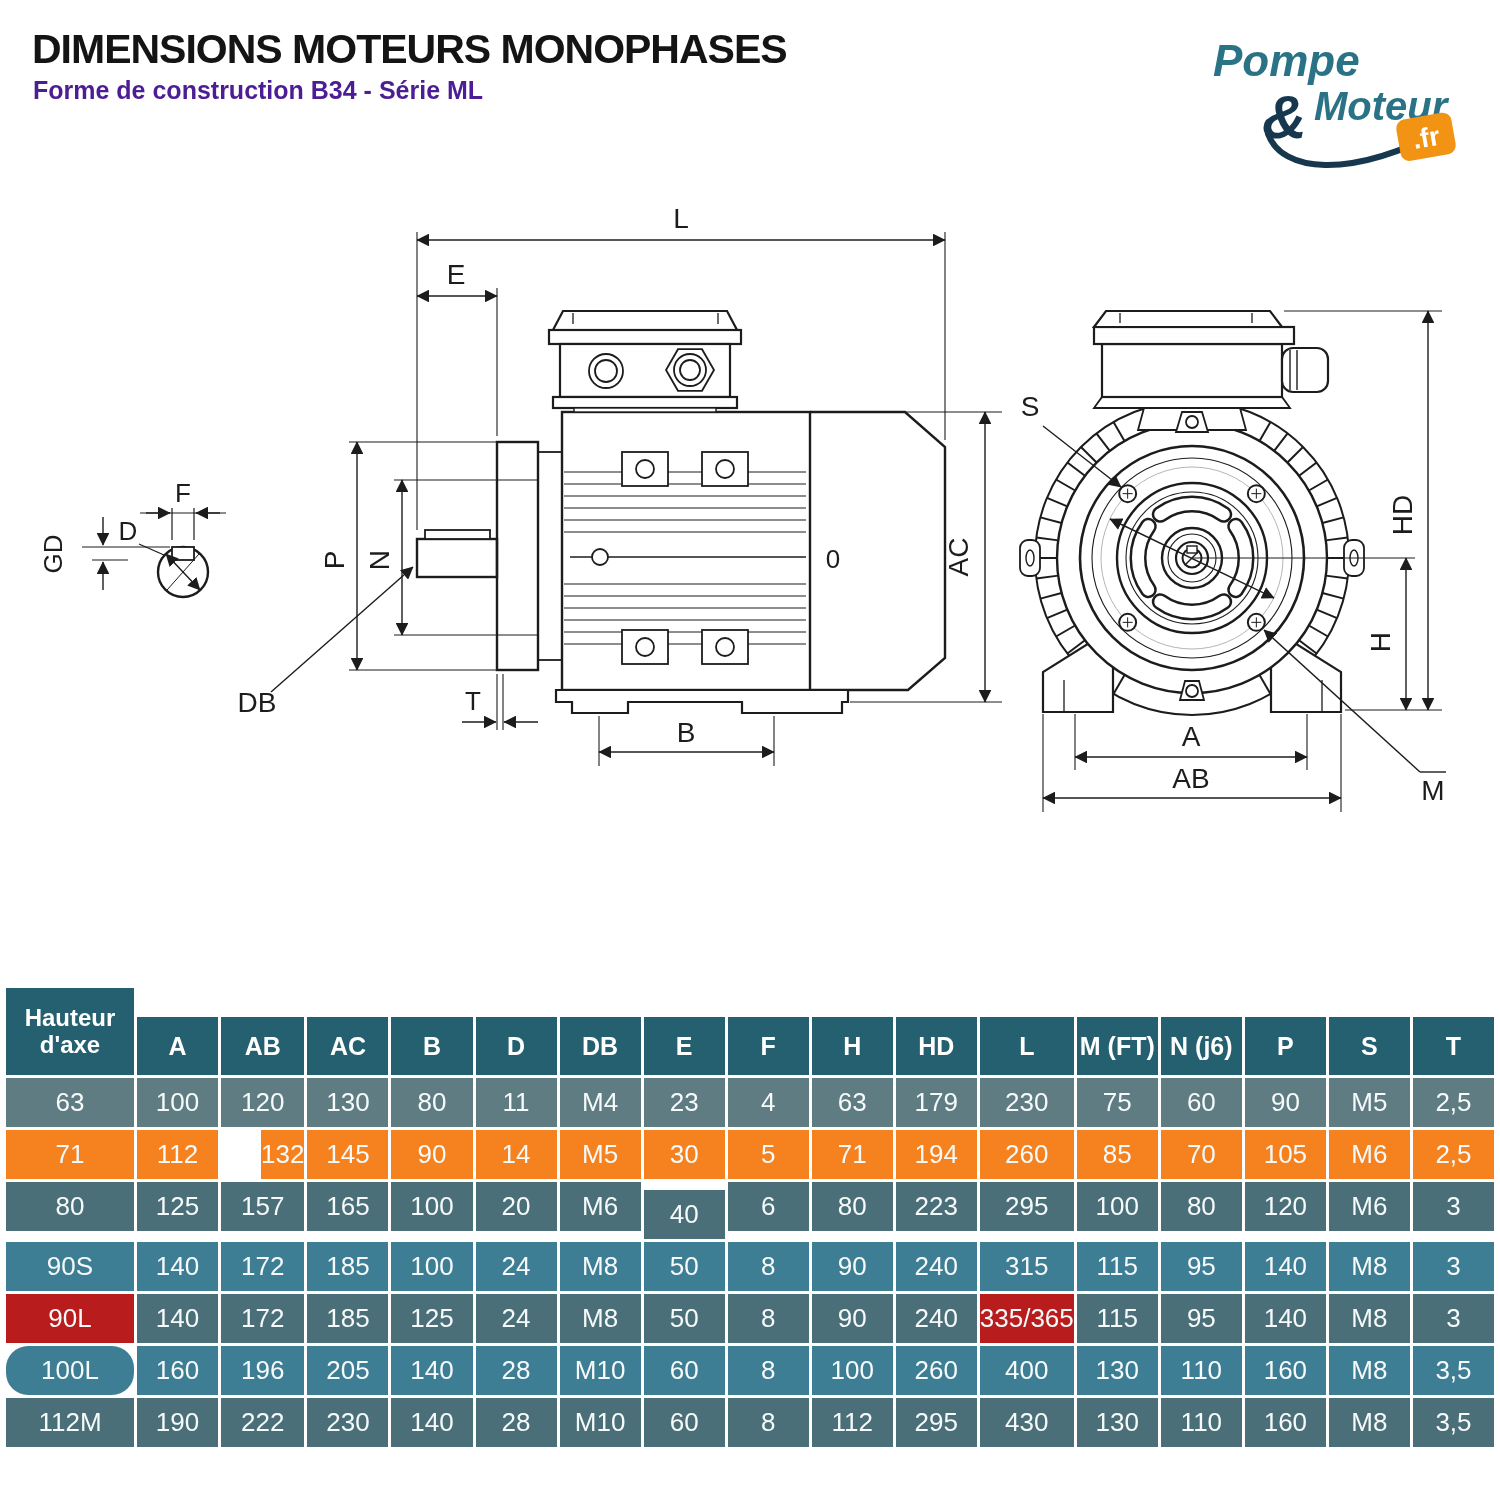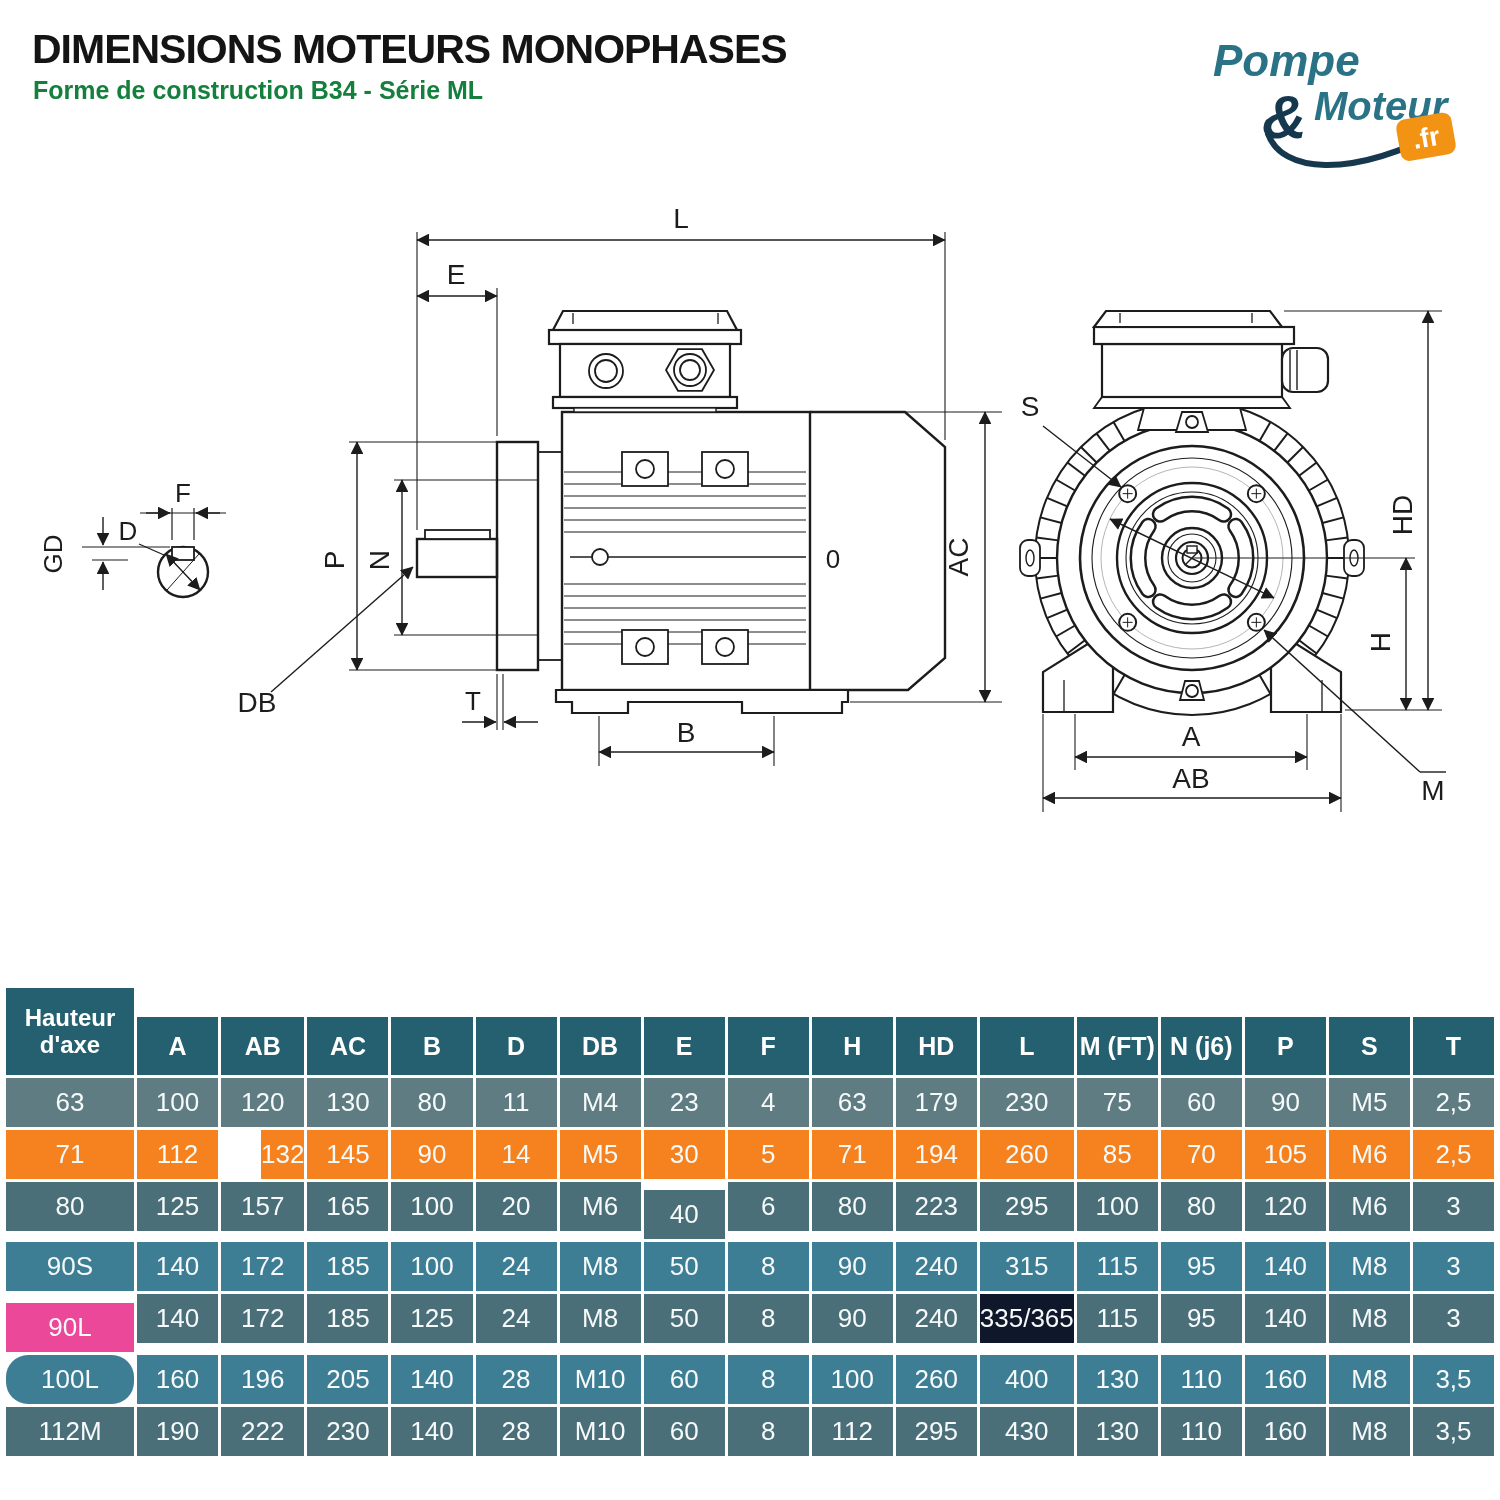--- a/index.html
+++ b/index.html
@@ -1,21 +1,21 @@
 <!DOCTYPE html>
 <html><head>
 <meta charset="utf-8">
 <style>
   html,body{margin:0;padding:0}
   body{width:1500px;height:1500px;position:relative;background:#fff;overflow:hidden;
        font-family:"Liberation Sans", sans-serif;color:#1c1c1c}
 
   .page-title{position:absolute;left:32px;top:26px;font-size:41px;font-weight:800;
               letter-spacing:-1px;color:#141414;white-space:nowrap}
-  .page-subtitle{position:absolute;left:33px;top:76px;font-size:25px;font-weight:700;color:#15803d}
+  .page-subtitle{position:absolute;left:33px;top:76px;font-size:25px;font-weight:700;color:#4c1d95}
 
   .logo{position:absolute;left:1180px;top:20px;width:300px;height:175px}
 
   svg text{font-family:"Liberation Sans", sans-serif}
   .lbl{font-size:28px;fill:#1c1c1c}
   .lbl-s{font-size:26px;fill:#1c1c1c}
 
   
   .tbl{position:absolute;left:6px;top:1017px;width:1488px;display:grid;
        grid-template-columns:128px repeat(16,1fr);gap:3px;background:#fff}
@@ -378,32 +378,32 @@
     <div class="cell" style="background: rgb(62, 126, 148);">50</div>
     <div class="cell" style="background: rgb(62, 126, 148);">8</div>
     <div class="cell" style="background: rgb(62, 126, 148);">90</div>
     <div class="cell" style="background: rgb(62, 126, 148);">240</div>
     <div class="cell" style="background: rgb(62, 126, 148);">315</div>
     <div class="cell" style="background: rgb(62, 126, 148);">115</div>
     <div class="cell" style="background: rgb(62, 126, 148);">95</div>
     <div class="cell" style="background: rgb(62, 126, 148);">140</div>
     <div class="cell" style="background: rgb(62, 126, 148);">M8</div>
     <div class="cell" style="background: rgb(62, 126, 148);">3</div>
-    <div class="cell" style="background: #ec4899; margin-top: 9px;">90L</div>
+    <div class="cell" style="background: #b91c1c;">90L</div>
     <div class="cell" style="background: rgb(74, 111, 121);">140</div>
     <div class="cell" style="background: rgb(74, 111, 121);">172</div>
     <div class="cell" style="background: rgb(74, 111, 121);">185</div>
     <div class="cell" style="background: rgb(74, 111, 121);">125</div>
     <div class="cell" style="background: rgb(74, 111, 121);">24</div>
     <div class="cell" style="background: rgb(74, 111, 121);">M8</div>
     <div class="cell" style="background: rgb(74, 111, 121);">50</div>
     <div class="cell" style="background: rgb(74, 111, 121);">8</div>
     <div class="cell" style="background: rgb(74, 111, 121);">90</div>
     <div class="cell" style="background: rgb(74, 111, 121);">240</div>
-    <div class="cell" style="background: #0f172a;">335/365</div>
+    <div class="cell" style="background: #b91c1c;">335/365</div>
     <div class="cell" style="background: rgb(74, 111, 121);">115</div>
     <div class="cell" style="background: rgb(74, 111, 121);">95</div>
     <div class="cell" style="background: rgb(74, 111, 121);">140</div>
     <div class="cell" style="background: rgb(74, 111, 121);">M8</div>
     <div class="cell" style="background: rgb(74, 111, 121);">3</div>
     <div class="cell" style="background: rgb(62, 126, 148); border-radius: 22px;">100L</div>
     <div class="cell" style="background: rgb(62, 126, 148);">160</div>
     <div class="cell" style="background: rgb(62, 126, 148);">196</div>
     <div class="cell" style="background: rgb(62, 126, 148);">205</div>
     <div class="cell" style="background: rgb(62, 126, 148);">140</div>

